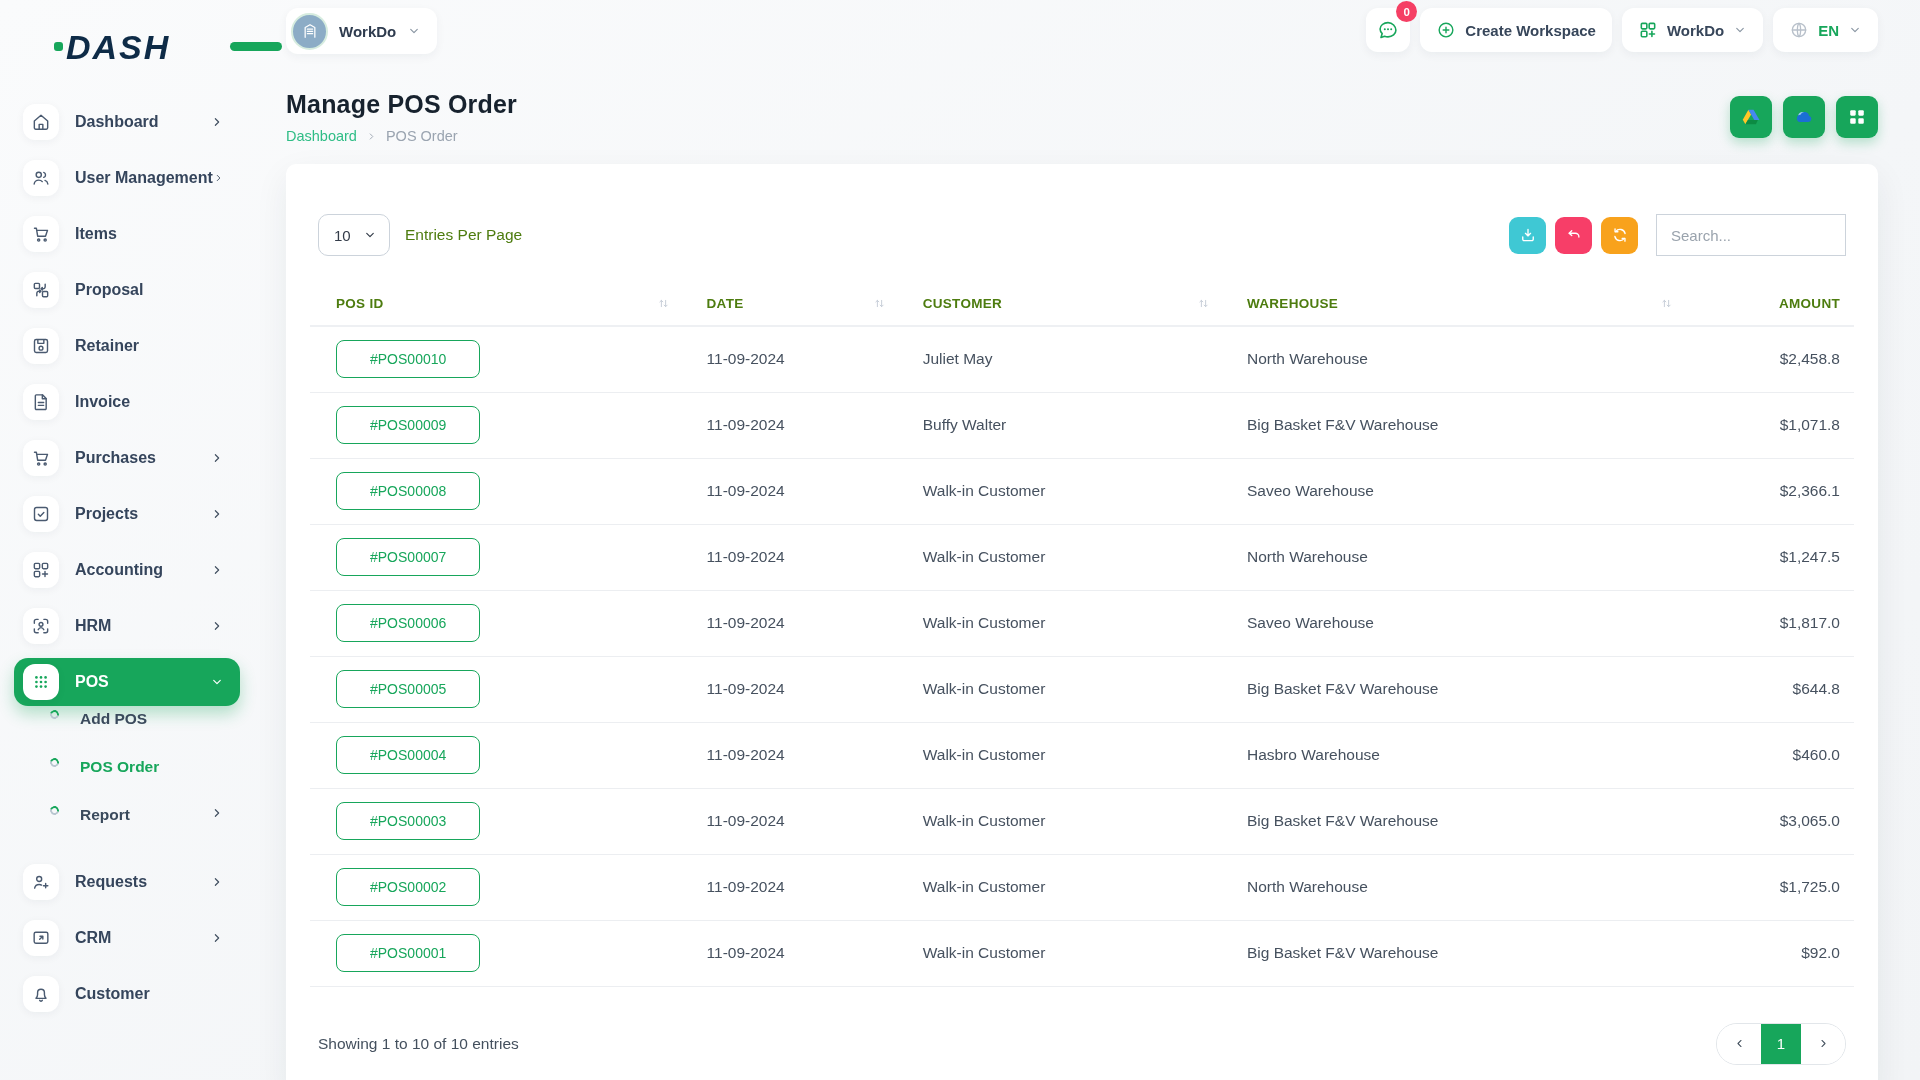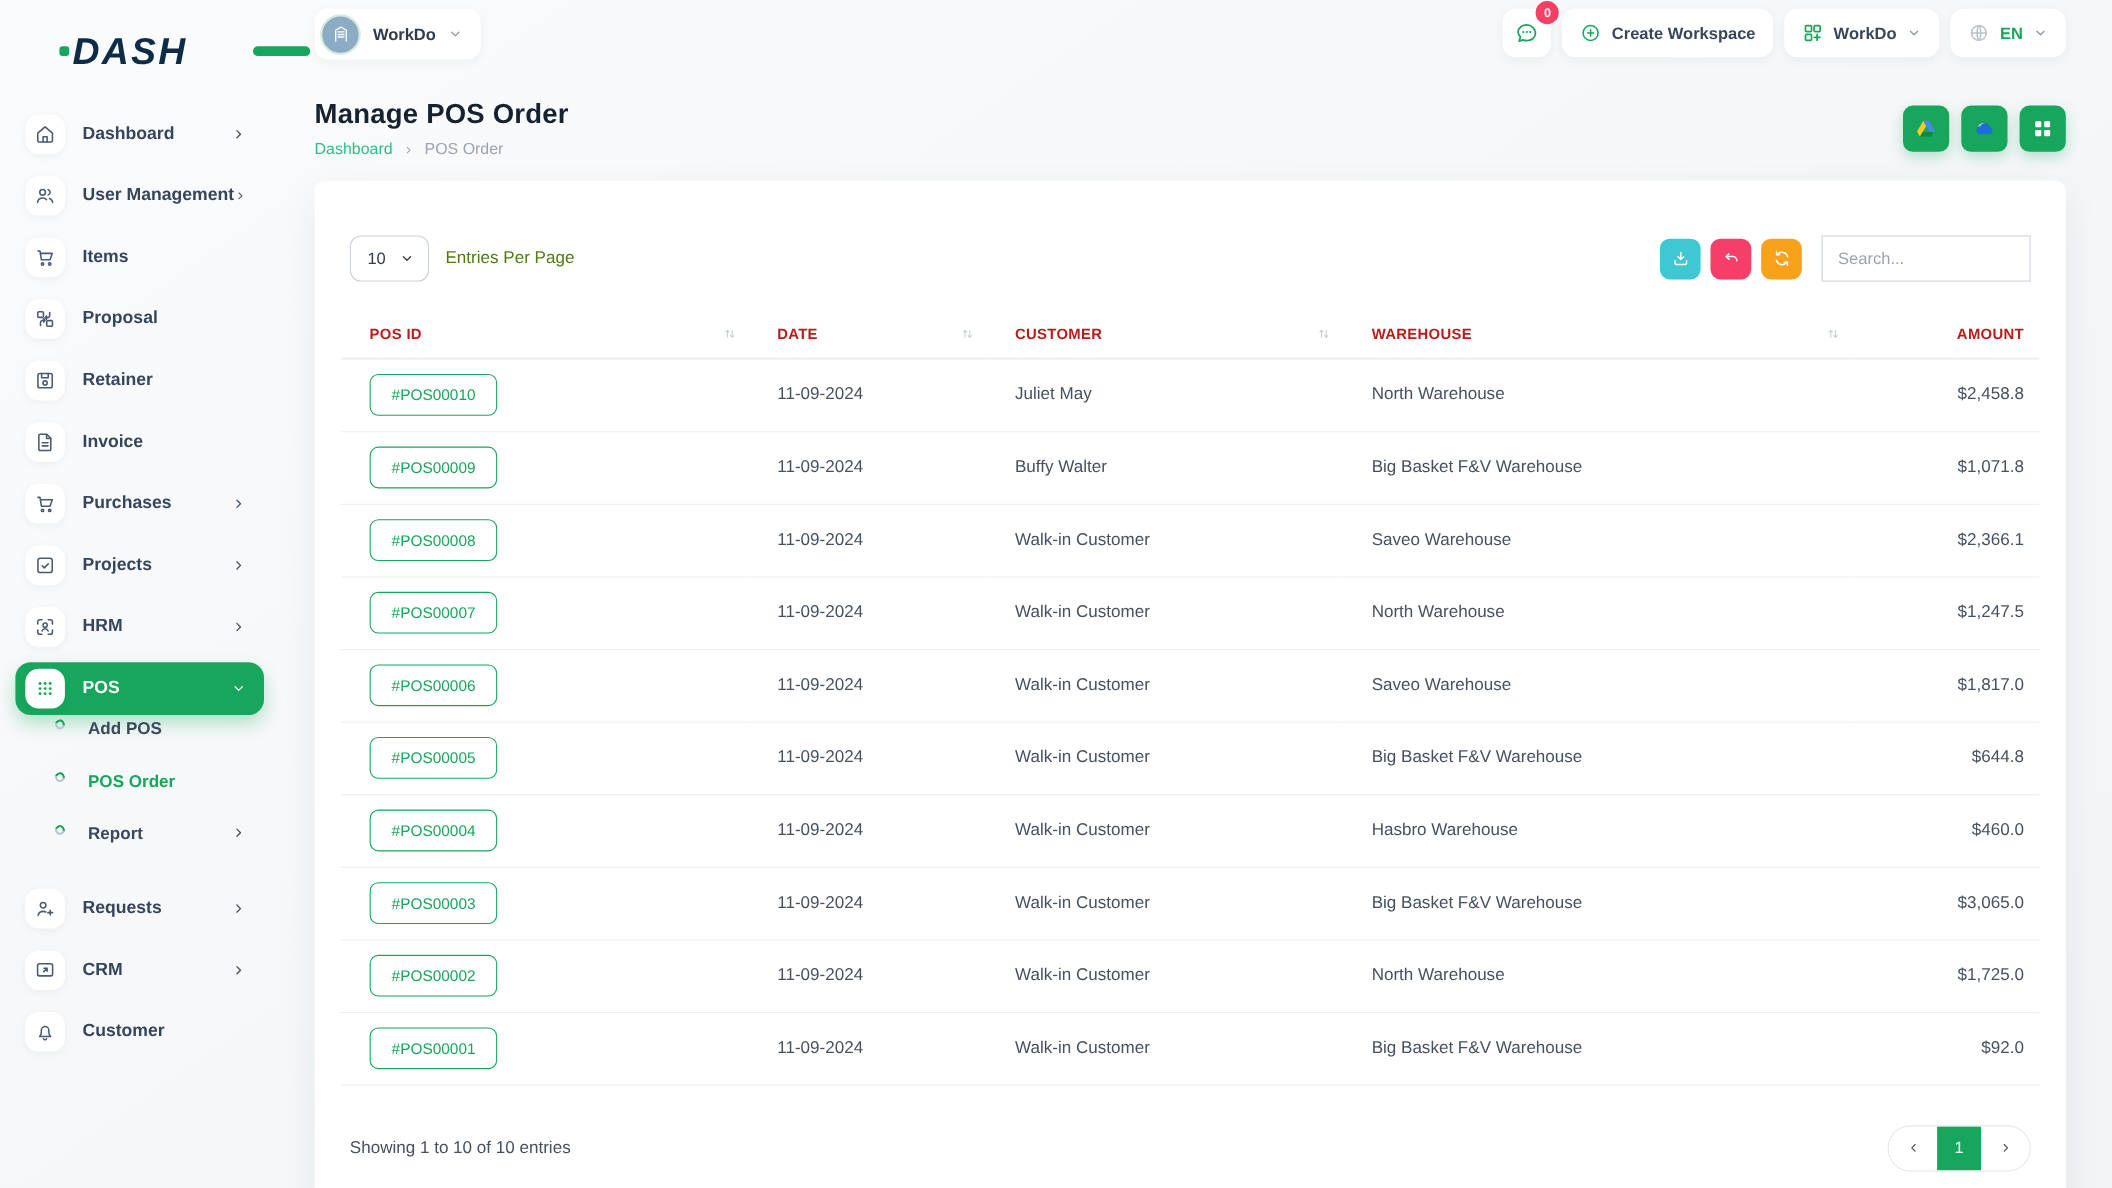--- a/index.html
+++ b/index.html
@@ -53,27 +53,27 @@
   .select{display:flex;align-items:center;justify-content:space-between;width:72px;height:42px;border:1.5px solid #ccd3db;border-radius:10px;padding:0 12px 0 15px;font-size:15px;color:#333c49;cursor:pointer;background:#fff}
   .select .chev{color:#333c49}
   .epp-label{margin-left:15px;font-size:15.5px;color:#4d7c0f}
   .toolbar-spacer{flex:1}
   .act-btn{width:37px;height:37px;border-radius:9px;border:none;display:flex;align-items:center;justify-content:center;color:#fff;cursor:pointer;margin-left:9px}
   .search{width:190px;height:42px;border:1.5px solid #ccd3db;border-radius:0;margin-left:18px;padding:0 14px;font-size:15px;color:#333c49;font-family:inherit;outline:none;background:#fff}
   .search::placeholder{color:#9aa3ad}
 
   table{width:100%;border-collapse:collapse;margin-top:28px}
   thead th{padding:12px 10px 14px 26px;border-bottom:2px solid #eef0f3}
-  .th-inner{display:flex;align-items:center;justify-content:space-between;font-size:13.5px;font-weight:700;color:#b91c1c;letter-spacing:.3px;white-space:nowrap}
+  .th-inner{display:flex;align-items:center;justify-content:space-between;font-size:13.5px;font-weight:700;color:#4d7c0f;letter-spacing:.3px;white-space:nowrap}
   th.right .th-inner{justify-content:flex-end;padding-right:4px}
   .sort{width:15px;height:15px;color:#c4ccd6;display:flex;align-items:center}
   th:nth-child(1){width:24%}th:nth-child(2){width:14%}th:nth-child(3){width:21%}th:nth-child(4){width:30%}th:nth-child(5){width:11%}
   tbody td{height:66px;padding:0 10px 0 26px;border-bottom:1px solid #eceef1;font-size:15.5px;color:#46515f;white-space:nowrap}
   td.right{text-align:right;padding-right:14px}
-  .pos-pill{display:inline-block;padding:10px 19px;border:1px solid #17a65b;color:#17a65b;background:#fff;border-radius:8px;font-size:14px;font-family:inherit;cursor:pointer}
+  .pos-pill{display:inline-block;padding:10px 33px;border:1px solid #17a65b;color:#17a65b;background:#fff;border-radius:8px;font-size:14px;font-family:inherit;cursor:pointer}
 
   .table-footer{display:flex;align-items:center;justify-content:space-between;padding:36px 8px 0 8px}
   .summary{font-size:15.5px;color:#44505e}
   .pagination{display:flex;align-items:stretch;height:42px;border:1.5px solid #e2e6ea;border-radius:21px;overflow:hidden;background:#fff}
   .page-btn{width:44px;border:none;background:#fff;display:flex;align-items:center;justify-content:center;color:#45525f;cursor:pointer}
   .page-btn .i14{width:13px;height:13px;display:flex}
   .page-num{width:40px;background:#17a65b;color:#fff;display:flex;align-items:center;justify-content:center;font-size:15px;cursor:pointer}
 
   .i14{width:14px;height:14px}.i18{width:18px;height:18px}.i20{width:20px;height:20px}.i22{width:22px;height:22px}.i24{width:24px;height:24px}
   [data-icon]{display:inline-flex;align-items:center;justify-content:center}
@@ -212,20 +212,38 @@
       <div class="nav-item">
     <span class="icon-tile">
       <span class="i20" data-icon="projects-icon">
             <svg viewBox="0 0 24 24" fill="none" stroke="currentColor" stroke-width="1.7" stroke-linecap="round" stroke-linejoin="round">
               <rect x="4.2" y="4.2" width="15.6" height="15.6" rx="2.6"></rect>
               <path d="m8.8 12.4 2.3 2.3 4.3-4.4"></path>
             </svg>
           </span>
     </span>
     <span class="nav-label">Projects</span>
+    <span class="chev" data-icon="chevron-right-icon">
+          <svg viewBox="0 0 24 24" fill="none" stroke="currentColor" stroke-width="2" stroke-linecap="round" stroke-linejoin="round">
+            <path d="m9.2 6.4 5.6 5.6-5.6 5.6"></path>
+          </svg>
+        </span>
+  </div>
+      <div class="nav-item">
+    <span class="icon-tile">
+      <span class="i20" data-icon="accounting-icon">
+            <svg viewBox="0 0 24 24" fill="none" stroke="currentColor" stroke-width="1.7" stroke-linecap="round" stroke-linejoin="round">
+              <rect x="4" y="4" width="6.4" height="6.4" rx="1.3"></rect>
+              <rect x="13.6" y="4" width="6.4" height="6.4" rx="1.3"></rect>
+              <rect x="4" y="13.6" width="6.4" height="6.4" rx="1.3"></rect>
+              <path d="M16.8 13.8v6M13.8 16.8h6"></path>
+            </svg>
+          </span>
+    </span>
+    <span class="nav-label">Accounting</span>
     <span class="chev" data-icon="chevron-right-icon">
           <svg viewBox="0 0 24 24" fill="none" stroke="currentColor" stroke-width="2" stroke-linecap="round" stroke-linejoin="round">
             <path d="m9.2 6.4 5.6 5.6-5.6 5.6"></path>
           </svg>
         </span>
   </div>
       <div class="nav-item">
     <span class="icon-tile">
       <span class="i20" data-icon="hrm-icon">
             <svg viewBox="0 0 24 24" fill="none" stroke="currentColor" stroke-width="1.7" stroke-linecap="round" stroke-linejoin="round">

